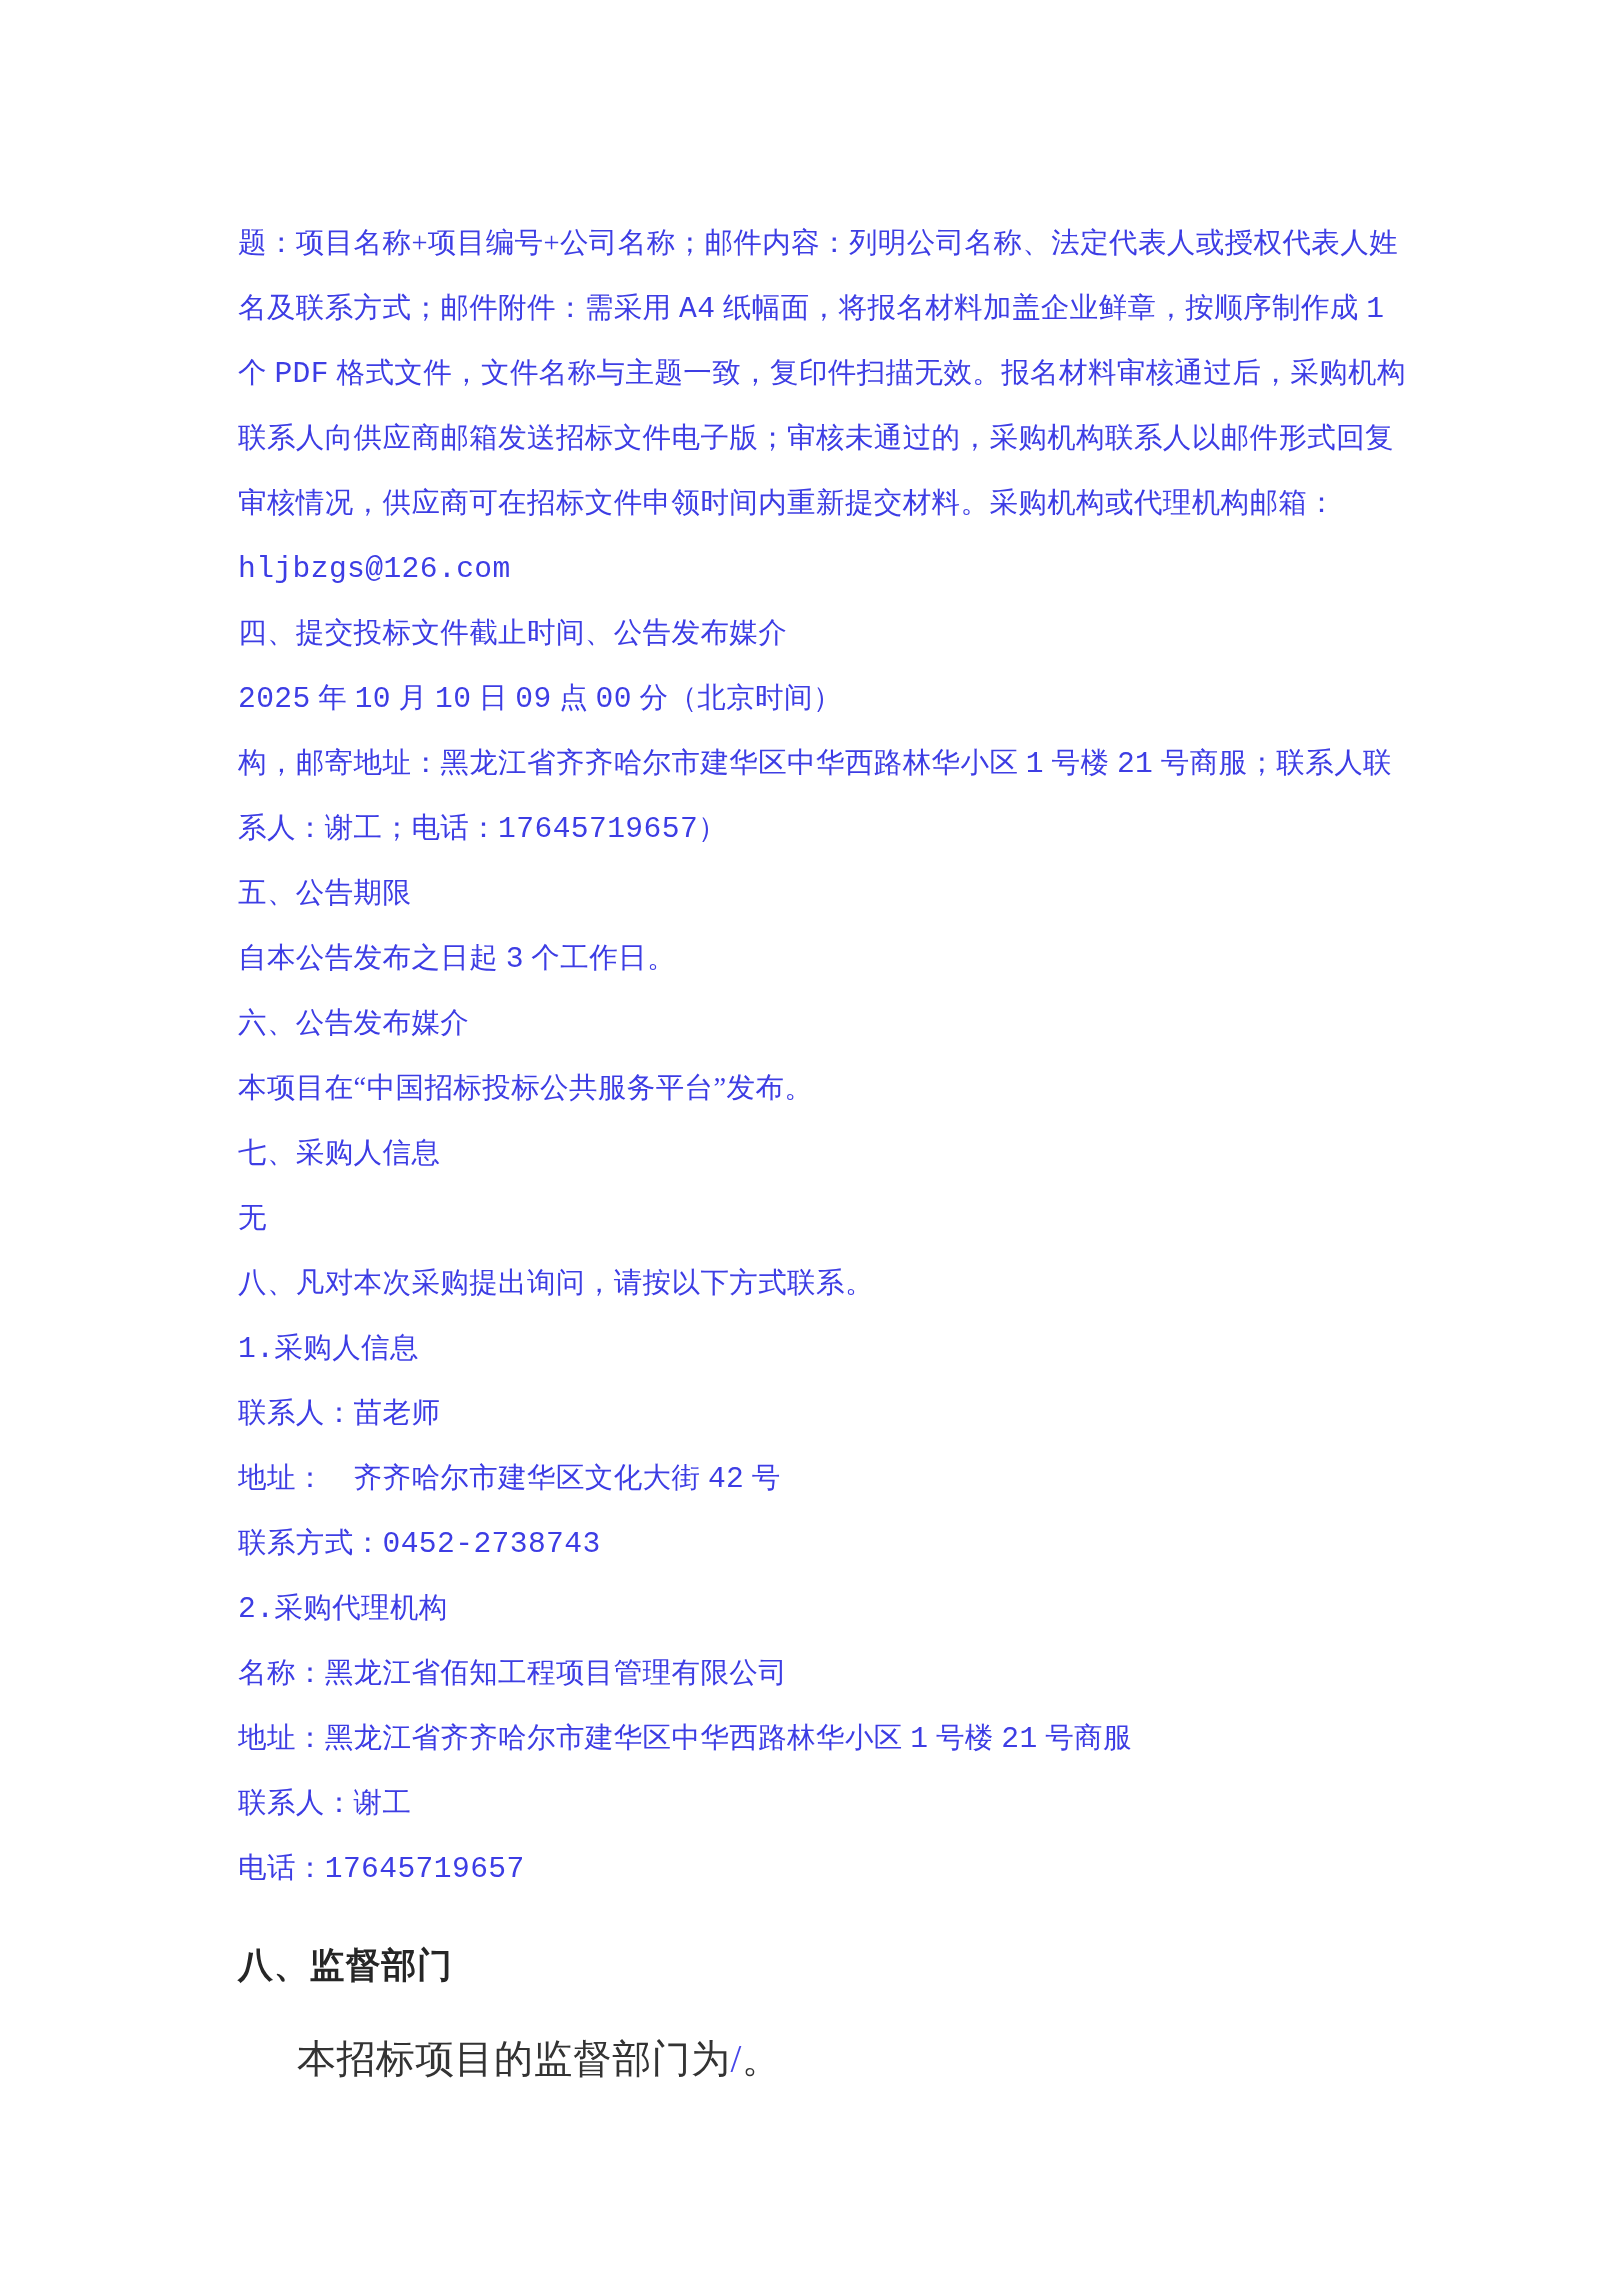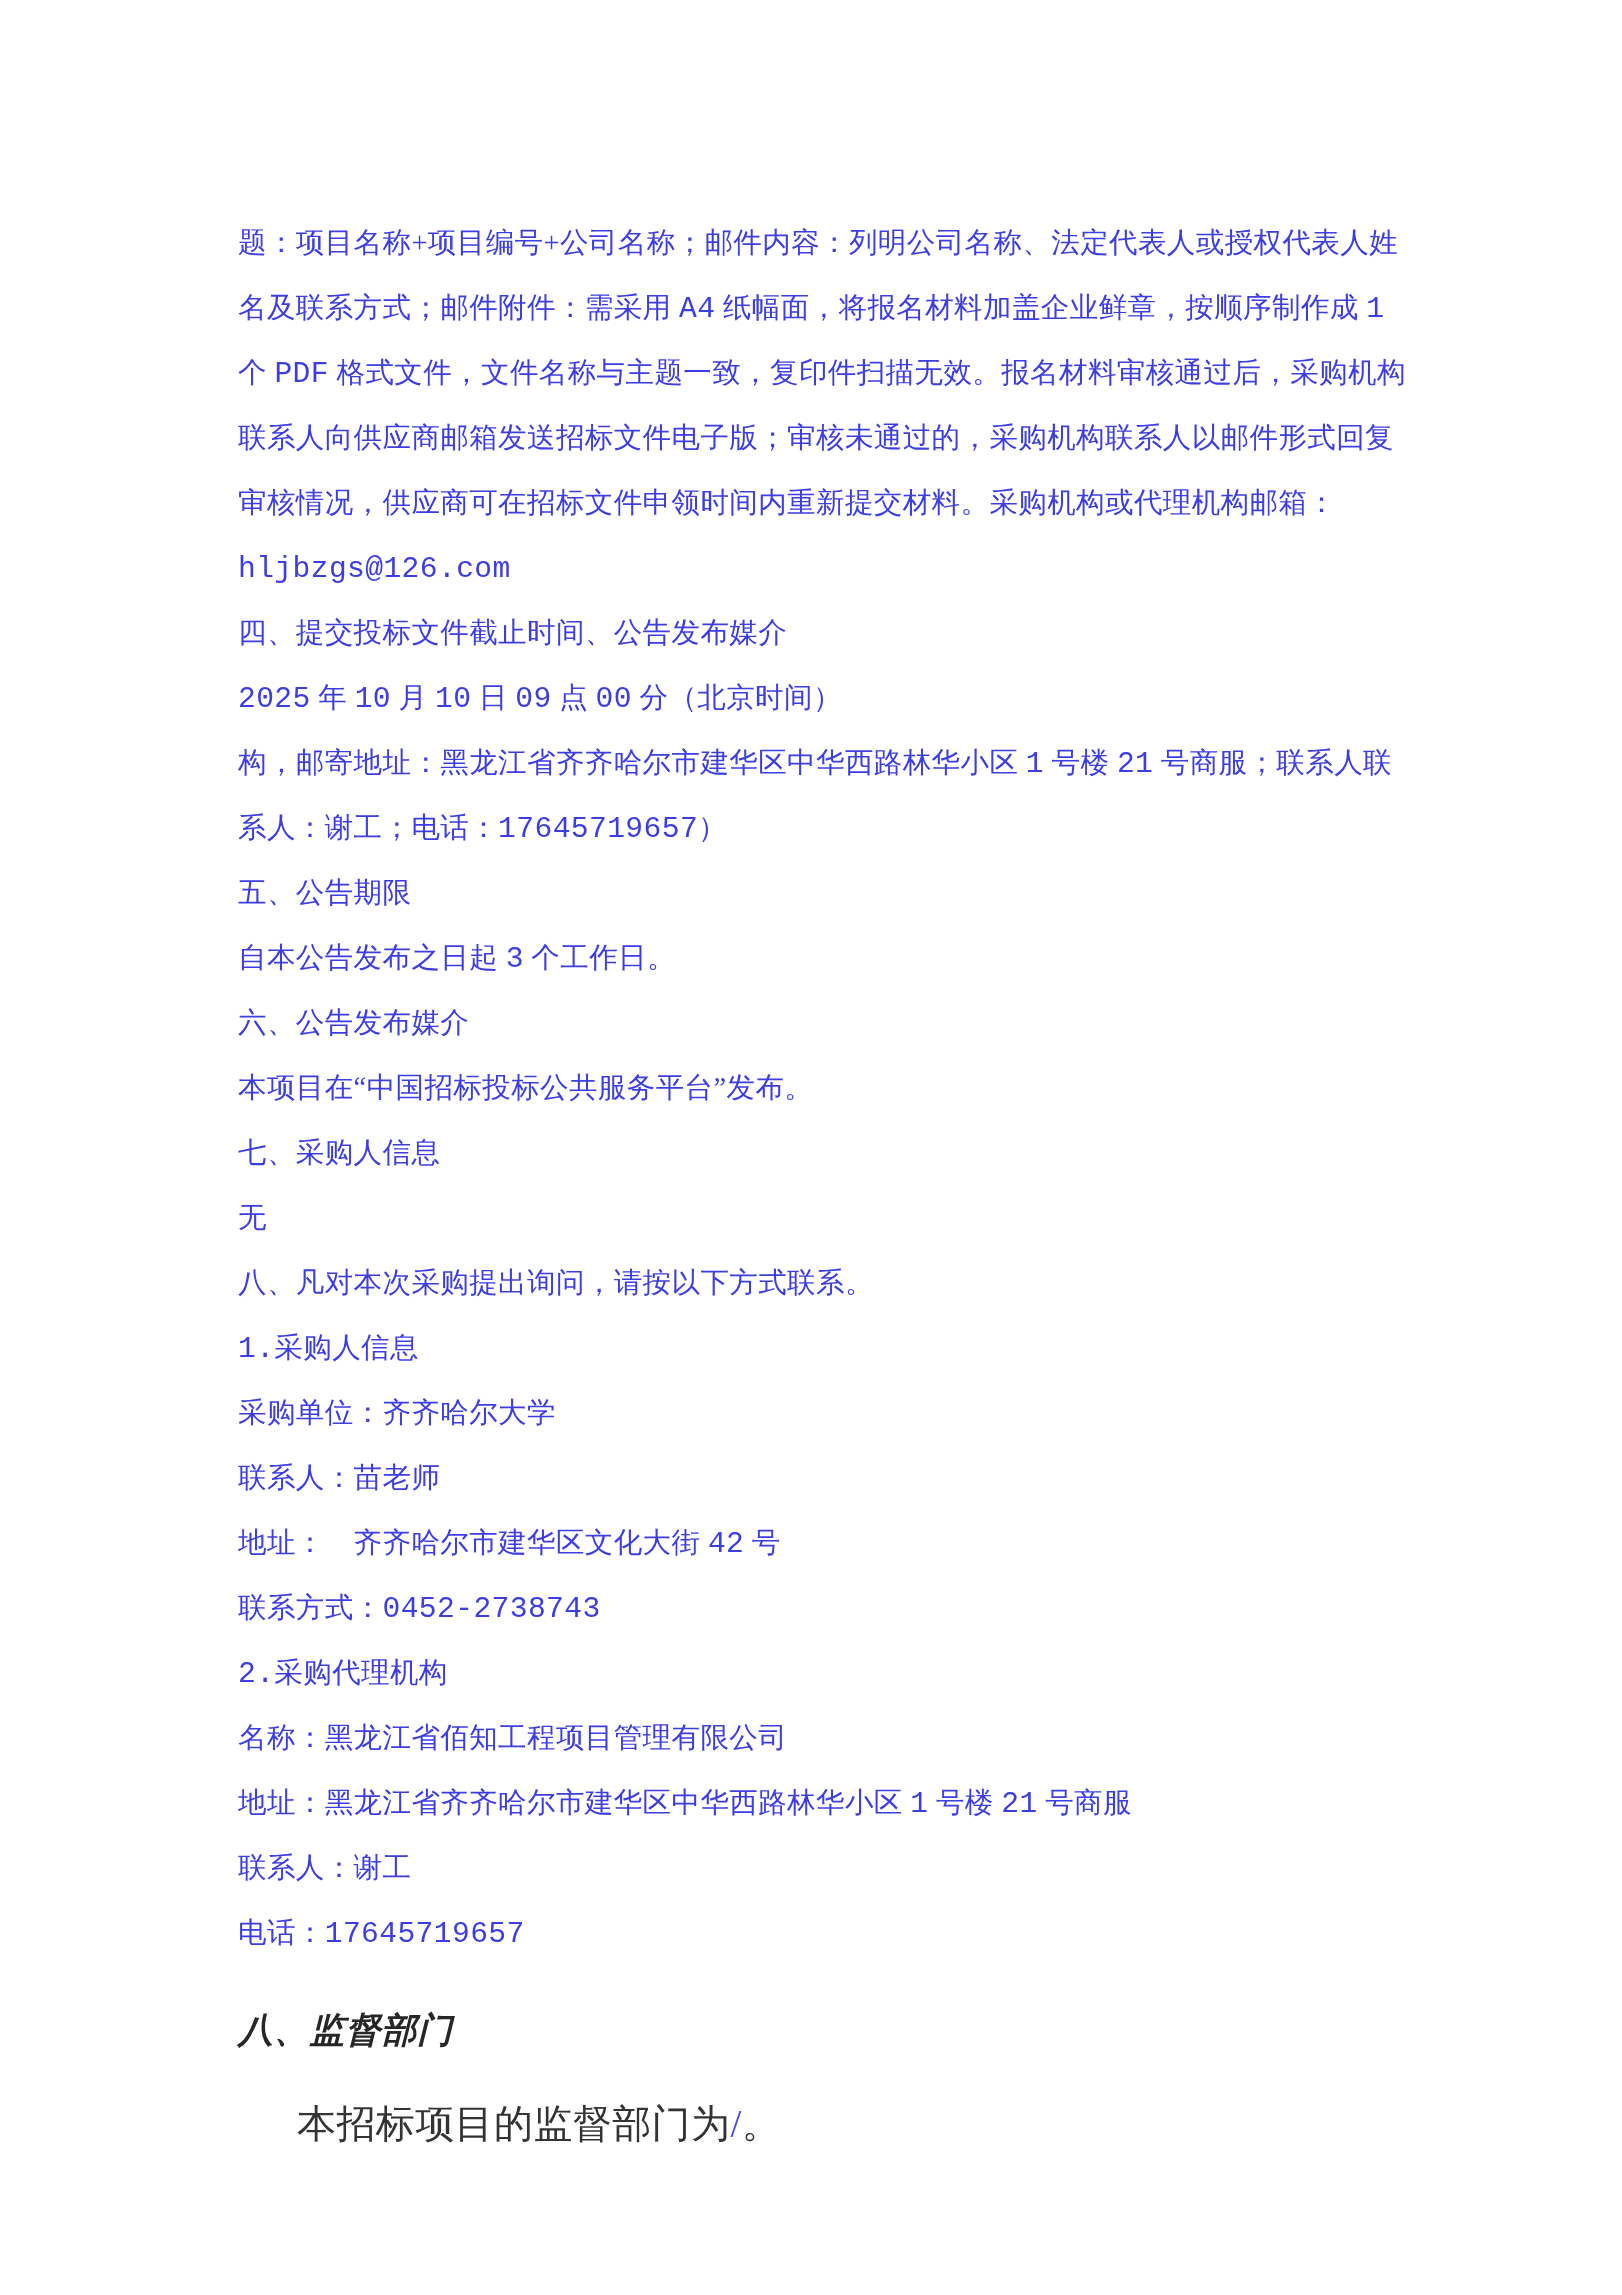--- a/index.html
+++ b/index.html
@@ -33,21 +33,20 @@
     font-size: 1.04em;
     text-align: center;
   }
   .line.heading {
     color: #262626;
     font-family: "Liberation Sans", "DejaVu Sans", sans-serif;
     font-weight: bold;
     font-size: 35px;
     letter-spacing: 0.8px;
     margin-top: 32px;
-    font-style: italic;
   }
   .line.final {
     color: #333333;
     font-size: 39px;
     margin-top: 28.5px;
     text-indent: 59px;
   }
   .line.final .slash {
     color: #4646ea;
   }
@@ -67,21 +66,20 @@
     <div class="line blue">构，邮寄地址：黑龙江省齐齐哈尔市建华区中华西路林华小区 <span class="latin">1</span> 号楼 <span class="latin">21</span> 号商服；联系人联</div>
     <div class="line blue">系人：谢工；电话：<span class="latin">17645719657</span>）</div>
     <div class="line blue">五、公告期限</div>
     <div class="line blue">自本公告发布之日起 <span class="latin">3</span> 个工作日。</div>
     <div class="line blue">六、公告发布媒介</div>
     <div class="line blue">本项目在“中国招标投标公共服务平台”发布。</div>
     <div class="line blue">七、采购人信息</div>
     <div class="line blue">无</div>
     <div class="line blue">八、凡对本次采购提出询问，请按以下方式联系。</div>
     <div class="line blue"><span class="latin">1.</span>采购人信息</div>
-    <div class="line blue">采购单位：齐齐哈尔大学</div>
     <div class="line blue">联系人：苗老师</div>
     <div class="line blue">地址：　齐齐哈尔市建华区文化大街 <span class="latin">42</span> 号</div>
     <div class="line blue">联系方式：<span class="latin">0452-2738743</span></div>
     <div class="line blue"><span class="latin">2.</span>采购代理机构</div>
     <div class="line blue">名称：黑龙江省佰知工程项目管理有限公司</div>
     <div class="line blue">地址：黑龙江省齐齐哈尔市建华区中华西路林华小区 <span class="latin">1</span> 号楼 <span class="latin">21</span> 号商服</div>
     <div class="line blue">联系人：谢工</div>
     <div class="line blue">电话：<span class="latin">17645719657</span></div>
     <div class="line heading">八、监督部门</div>
     <div class="line final"><span>本招标项目的监督部门为</span><span class="slash">/</span><span>。</span></div>

